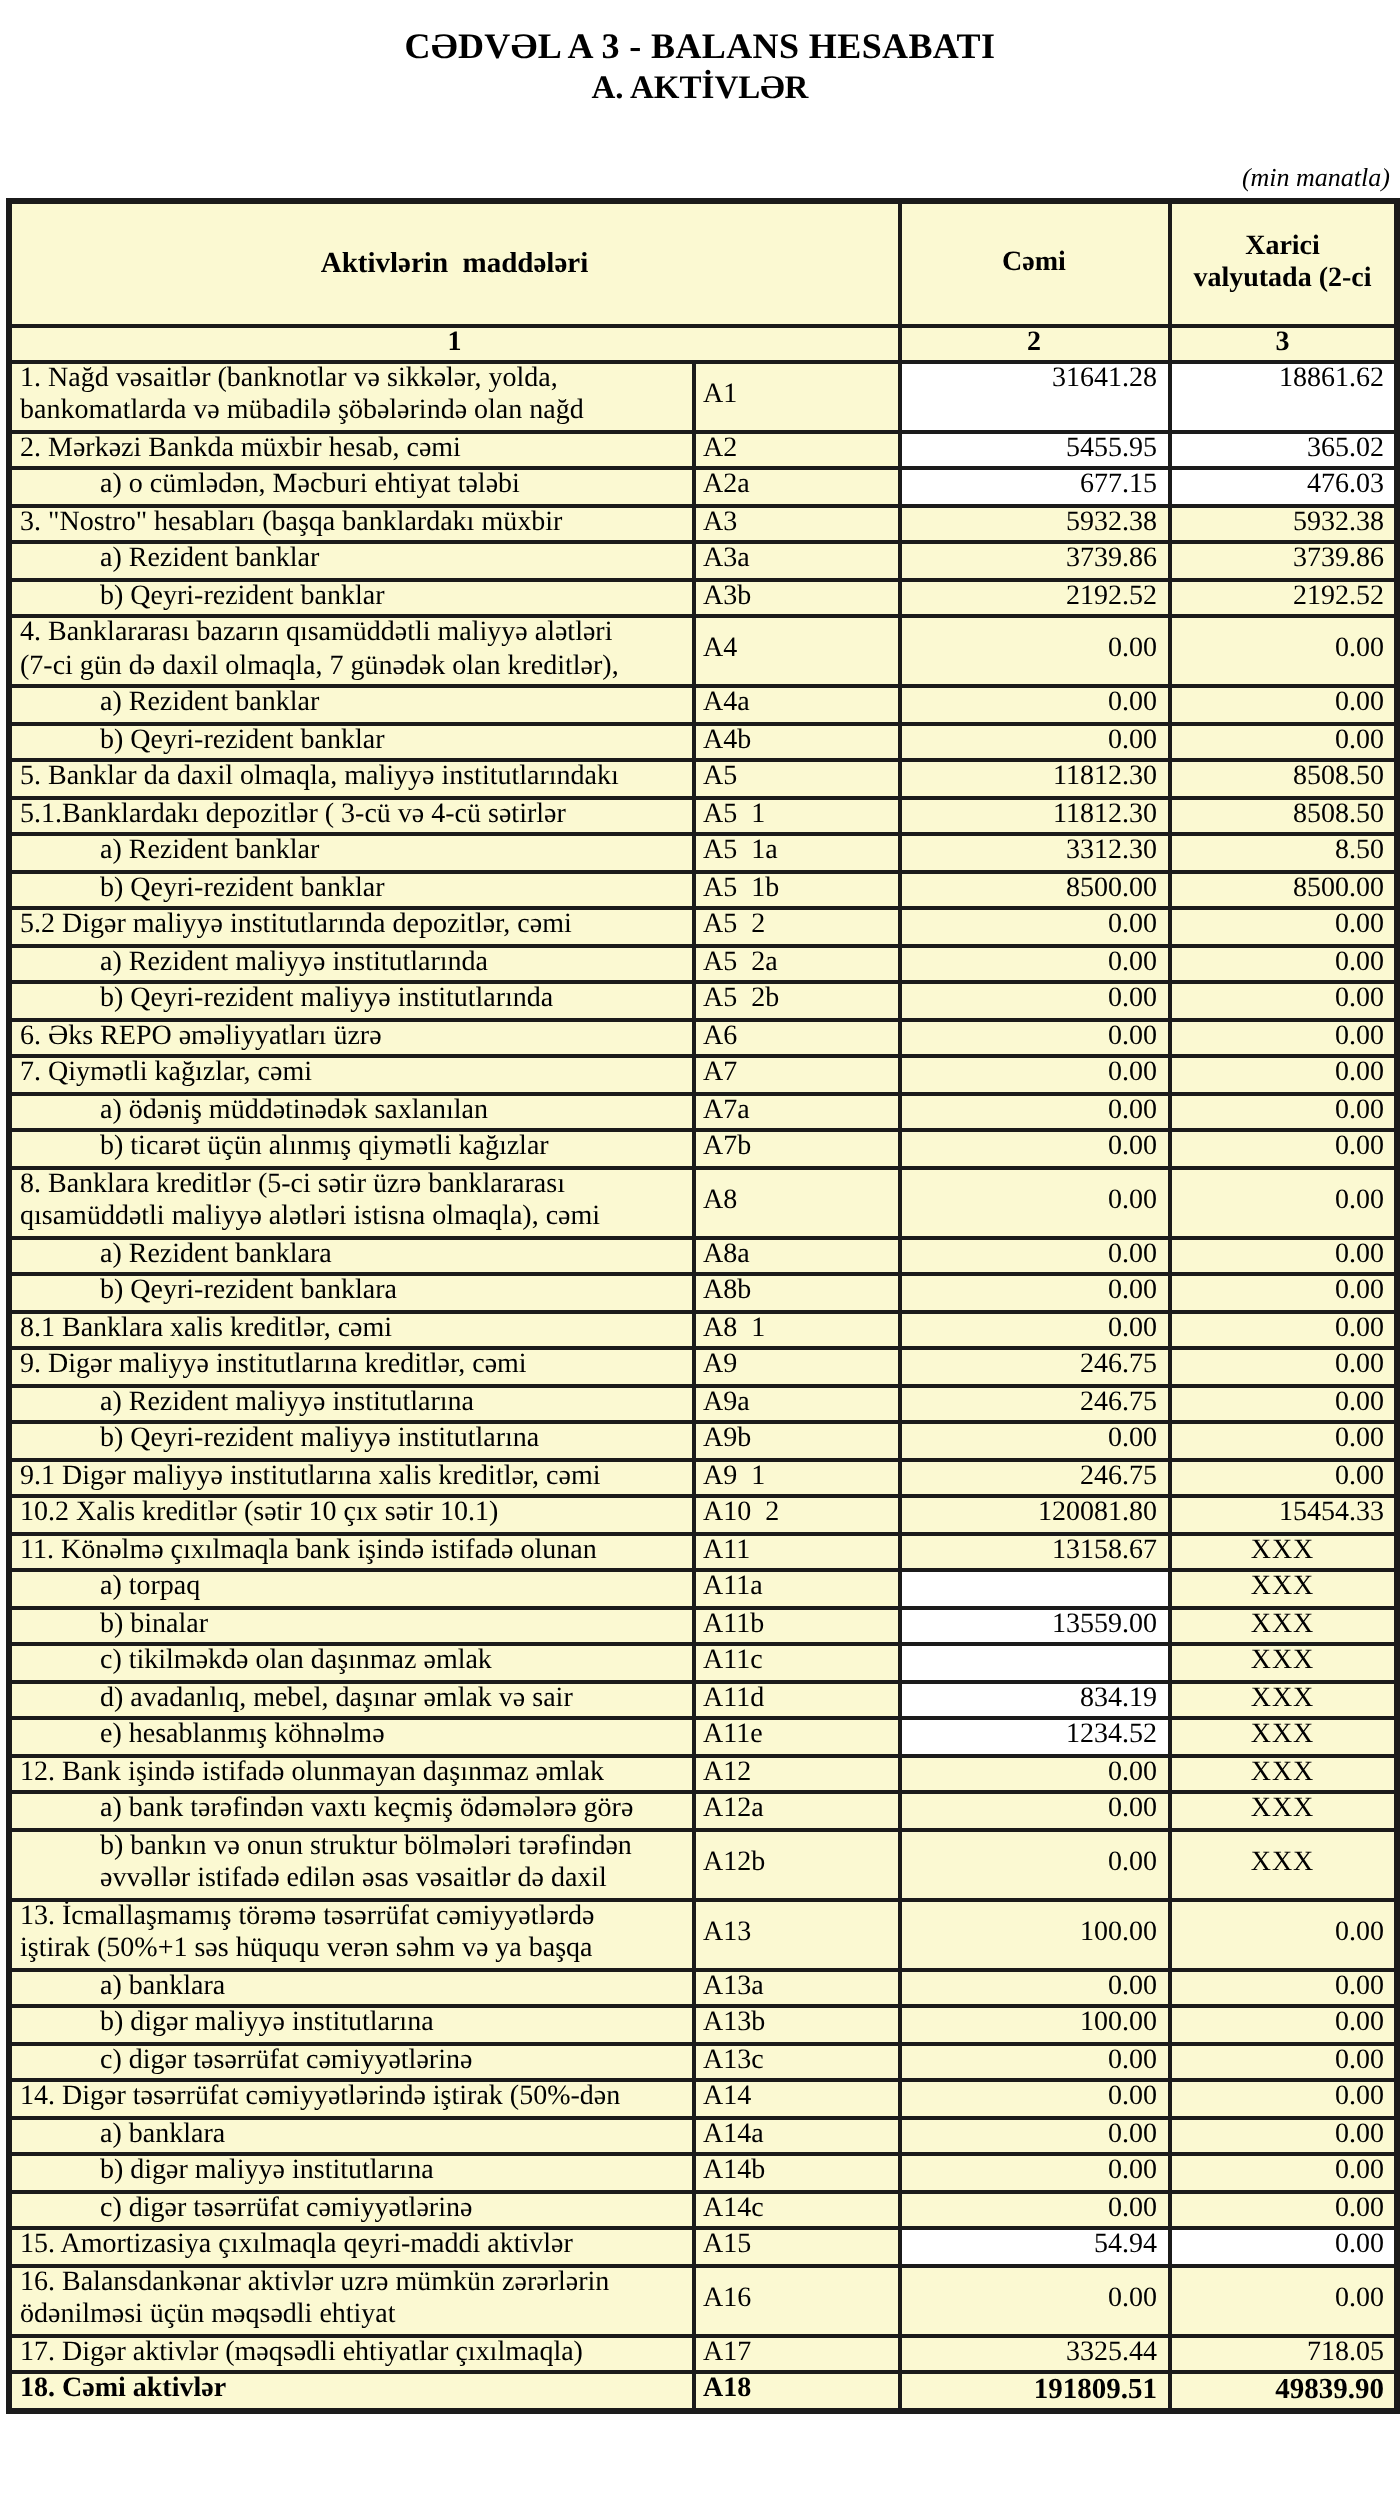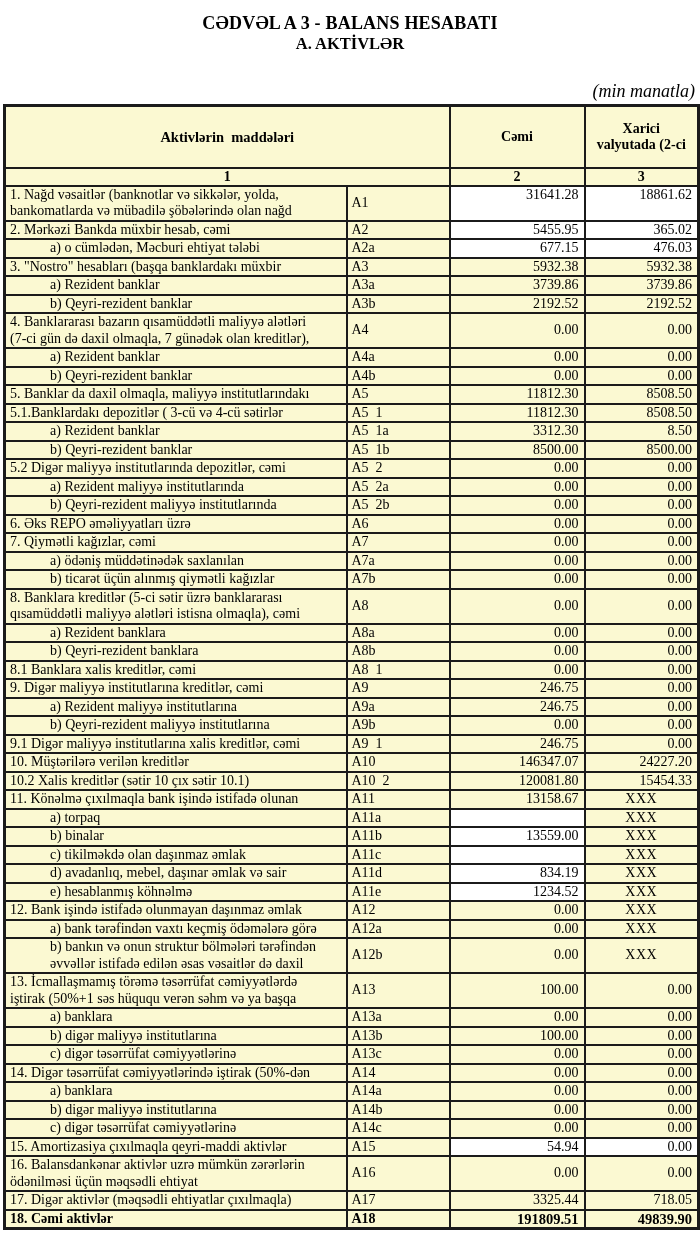--- a/index.html
+++ b/index.html
@@ -17,21 +17,21 @@
   .page{width:700px;height:1255px;padding:0 3px;}
   .title{
     margin-top:13px;text-align:center;font-weight:bold;
     font-size:18px;line-height:21px;letter-spacing:.2px;
   }
   .subtitle{
     text-align:center;font-weight:bold;font-size:16.5px;line-height:20px;
   }
   .unit-note{
     margin-top:27px;margin-bottom:2px;text-align:right;
-    font-style:italic;font-size:18px;padding-right:2px;
+    font-style:italic;font-size:13px;padding-right:2px;
   }
   table.balance{
     border-collapse:collapse;table-layout:fixed;width:694px;
     border:3px solid var(--border);
   }
   th,td{
     border:2px solid var(--border);
     background:var(--yellow);
     font-size:14px;line-height:16.5px;
     padding:0 4px;
@@ -303,28 +303,20 @@
         <tr>
           <td class="label">
             <div>9.1 Digər maliyyə institutlarına xalis kreditlər, cəmi</div>
           </td>
           <td class="code">A9  1</td>
           <td class="num">246.75</td>
           <td class="num">0.00</td>
         </tr>
         <tr>
           <td class="label">
-            <div>10. Müştərilərə verilən kreditlər</div>
-          </td>
-          <td class="code">A10</td>
-          <td class="num">146347.07</td>
-          <td class="num">24227.20</td>
-        </tr>
-        <tr>
-          <td class="label">
             <div>10.2 Xalis kreditlər (sətir 10 çıx sətir 10.1)</div>
           </td>
           <td class="code">A10  2</td>
           <td class="num">120081.80</td>
           <td class="num">15454.33</td>
         </tr>
         <tr>
           <td class="label">
             <div>11. Könəlmə çıxılmaqla bank işində istifadə olunan</div>
           </td>

